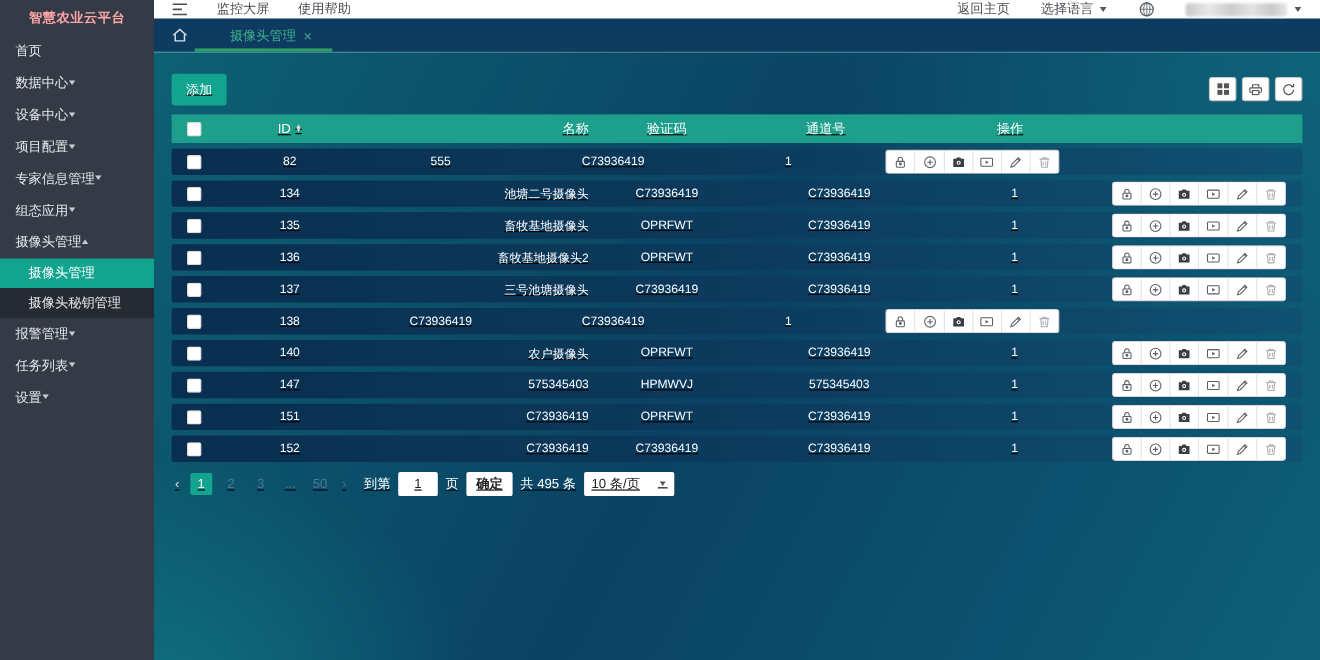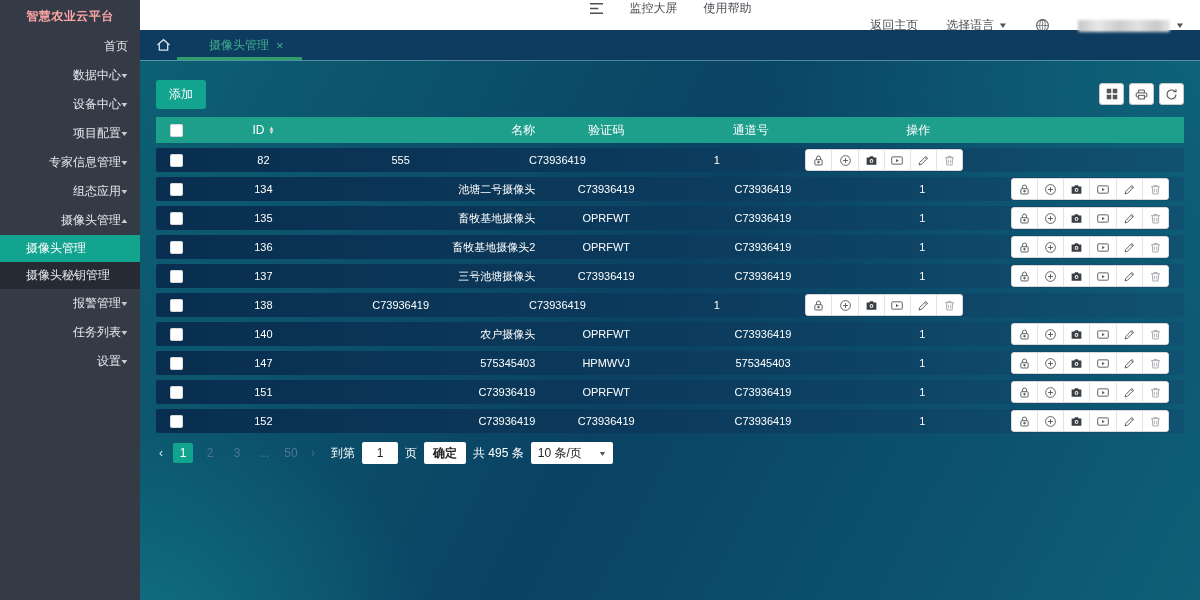--- a/index.html
+++ b/index.html
@@ -2,30 +2,30 @@
 <html style="--accent: #12a48e; --thead: #1d9f8c; --tab-green: #3fae8c; --tab-underline: #2f9e68; --sidebar-bg: #343a46; --sidebar-sub-bg: #262a33; --tabbar-bg: #0e3c60;"><head>
 <meta charset="utf-8">
 <style>
   * { margin:0; padding:0; box-sizing:border-box; }
   html,body { width:1200px; height:600px; overflow:hidden; }
   body { font-family:"Liberation Sans","DejaVu Sans",sans-serif; display:flex; background:#0b4866; }
 
   
   .sidebar { width:140px; flex-shrink:0; background:var(--sidebar-bg); color:#e6e9ee; display:flex; flex-direction:column; z-index:3; }
   .logo { height:32px; display:flex; align-items:center; justify-content:center; font-size:12px; font-weight:bold; color:#fca5a5; letter-spacing:.5px; }
-  .nav-item { height:29px; display:flex; align-items:center; justify-content:flex-end; padding:0 12px 0 14px; font-size:12px; cursor:pointer; color:#e6e9ee; }
+  .nav-item { height:29px; display:flex; align-items:center; justify-content:flex-start; padding:0 12px 0 14px; font-size:12px; cursor:pointer; color:#e6e9ee; }
   .nav-caret { font-size:7px; color:#c7ccd4; transform:scaleX(1.4); }
   .sub-group { background:var(--sidebar-sub-bg); }
   .sub-item { height:27px; display:flex; align-items:center; padding-left:26px; font-size:12px; cursor:pointer; background:var(--sidebar-sub-bg); }
   .sub-item.active { background:var(--accent); color:#fff; }
 
   
   .main { flex:1; min-width:0; display:flex; flex-direction:column; }
 
-  .topbar { height:30px; background:#fff; display:flex; align-items:center; padding:0 16px; font-size:12px; color:#4a4f55; flex-shrink:0;flex-direction:column; }
+  .topbar { height:17px; background:#fff; display:flex; align-items:center; padding:0 16px; font-size:12px; color:#4a4f55; flex-shrink:0; }
   .topbar .left { display:flex; align-items:center; gap:26px; }
   .topbar .right { margin-left:auto; display:flex; align-items:center; gap:28px; }
   .tb-link { cursor:pointer; }
   .icon { display:inline-flex; align-items:center; justify-content:center; }
   .icon svg { display:block; }
   .lang { display:flex; align-items:center; gap:5px; cursor:pointer; }
   .caret-dn { font-size:8px; color:#555; transform:scaleX(1.3); }
   .user-box { display:flex; align-items:center; gap:6px; cursor:pointer; }
   .user-blur { width:92px; height:12px; border-radius:2px;
     background:linear-gradient(90deg,#c6c6c6,#e8e8e8 22%,#cccccc 45%,#e2e2e2 65%,#c9c9c9 85%,#e6e6e6);
@@ -36,20 +36,21 @@
   .tab { position:relative; height:100%; display:flex; align-items:center; gap:7px; font-size:12px; color:var(--tab-green); cursor:pointer; padding:0 4px; }
   .tab::after { content:""; position:absolute; left:-28px; right:-14px; bottom:0; height:3px; background:var(--tab-underline); }
   .tab-close { font-size:13px; line-height:1; }
 
   
   .content { flex:1; padding:20px 16px 0 16px; border-top:1px solid rgba(150,200,210,.5);
     background:
       radial-gradient(ellipse 420px 300px at 0% 105%, rgba(17,120,134,.75), rgba(17,120,134,0) 70%),
       radial-gradient(ellipse 700px 420px at 100% 0%, rgba(16,112,128,.55), rgba(16,112,128,0) 70%),
       linear-gradient(118deg, #0d6073 0%, #0a4263 48%, #0c5270 78%, #0e6077 100%);
+    text-decoration: underline;
   }
   .ctl-row { display:flex; justify-content:space-between; align-items:center; height:26px; margin-bottom:10px; }
   .add-btn { background:var(--accent); color:#fff; border:none; font-size:12px; padding:6px 13px; border-radius:3px; cursor:pointer; font-family:inherit; }
   .tools { display:flex; gap:5px; }
   .tool-btn { width:25px; height:22px; background:#fdfdfd; border:1px solid #c8c8c8; border-radius:3px; display:flex; align-items:center; justify-content:center; color:#555; cursor:pointer; }
 
   .thead { display:flex; align-items:center; height:26px; background:var(--thead); color:#fff; font-size:12px; border-radius:0; }
   .trow { display:flex; align-items:center; height:24px; margin-top:5px; border-radius:2px; color:#fff; font-size:11px;
     background:linear-gradient(90deg,#092e4f 0%, #0c3c5e 55%, #105172 100%); }
   .cell { text-align:center; overflow:hidden; white-space:nowrap; display:flex; align-items:center; justify-content:center; gap:4px; }

